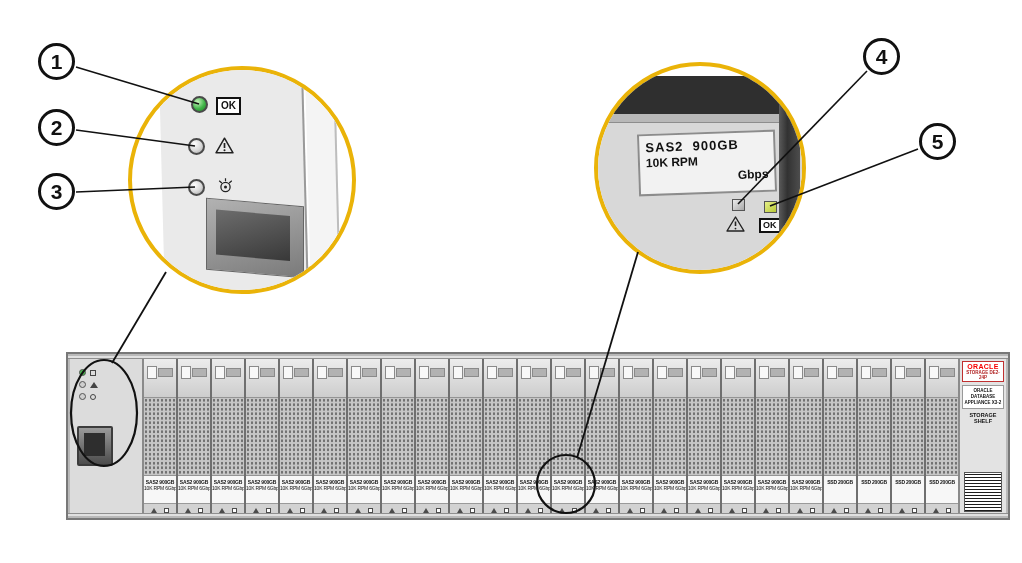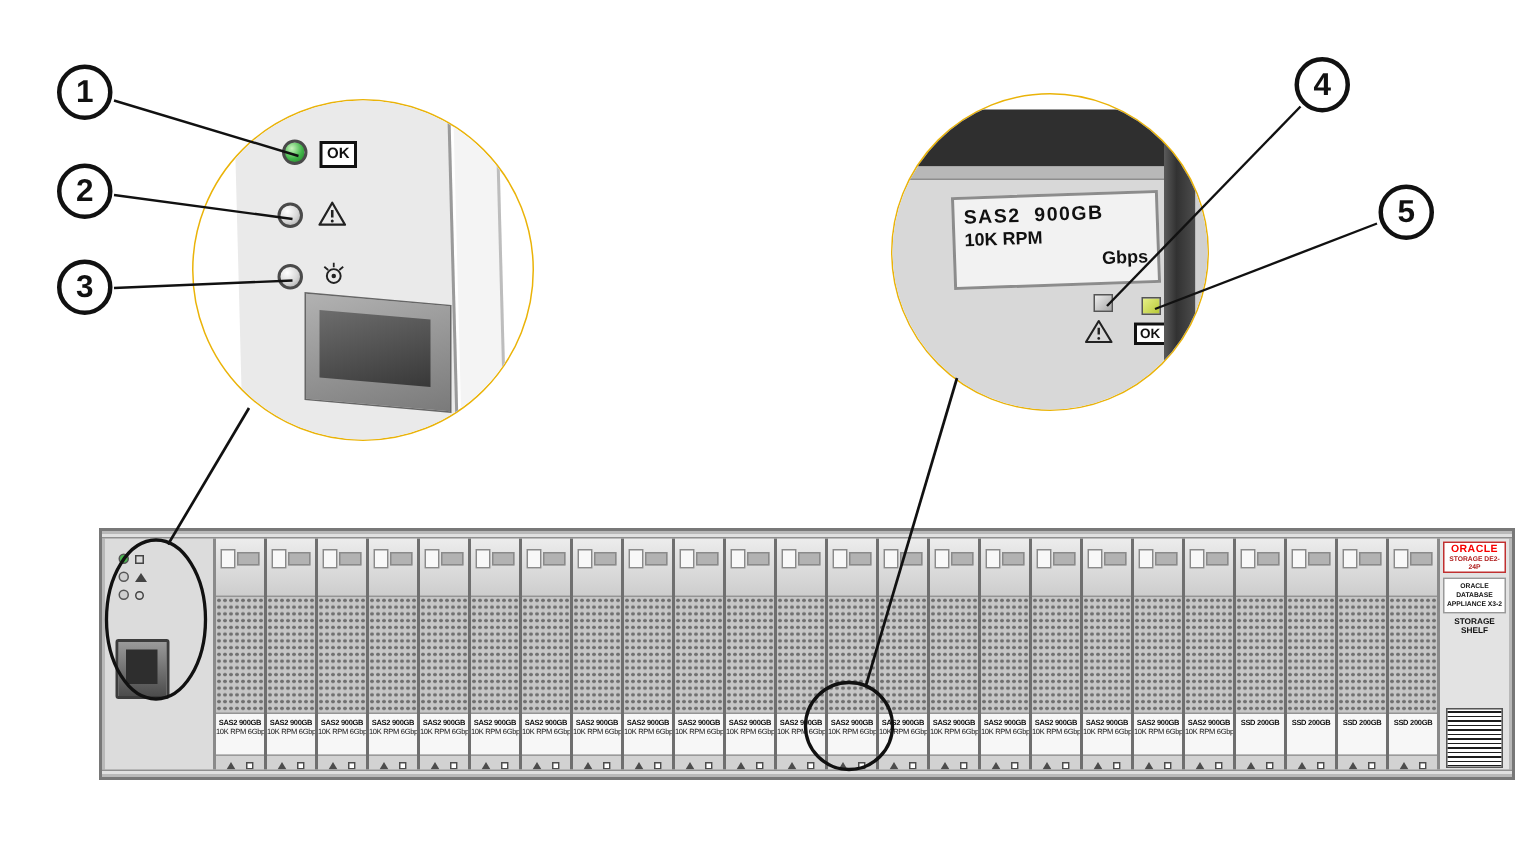--- a/index.html
+++ b/index.html
@@ -5,21 +5,21 @@
   * { margin:0; padding:0; box-sizing:border-box; }
   body { background:#fff; font-family:"Liberation Sans", sans-serif; color:#111; }
   .stage { position:relative; width:1022px; height:563px; background:#fff; overflow:hidden; }
 
   
   .callout { position:absolute; width:37px; height:37px; border:3px solid #111; border-radius:50%;
              background:#fff; display:flex; align-items:center; justify-content:center;
              font-size:21px; font-weight:bold; z-index:30; }
 
   
-  .mag { position:absolute; border:1px solid #eab308; border-radius:50%; background:#fff;
+  .mag { position:absolute; border:4px solid #eab308; border-radius:50%; background:#fff;
          overflow:hidden; z-index:10; }
   .mag-left  { left:128px; top:66px;  width:228px; height:228px; }
   .mag-right { left:594px; top:62px;  width:212px; height:212px; }
 
   
   .pm1 { position:absolute; left:30px; top:-10px; width:144px; height:250px; background:#eaeaea;
          border-right:2px solid #9a9a9a; transform:rotate(-1.5deg); }
   .pm2 { position:absolute; left:176px; top:-10px; width:30px; height:250px; background:#f4f4f4;
          border-right:2px solid #bdbdbd; transform:rotate(-1.5deg); }
   .led { position:absolute; width:17px; height:17px; border-radius:50%; border:2px solid #4a4a4a; }

